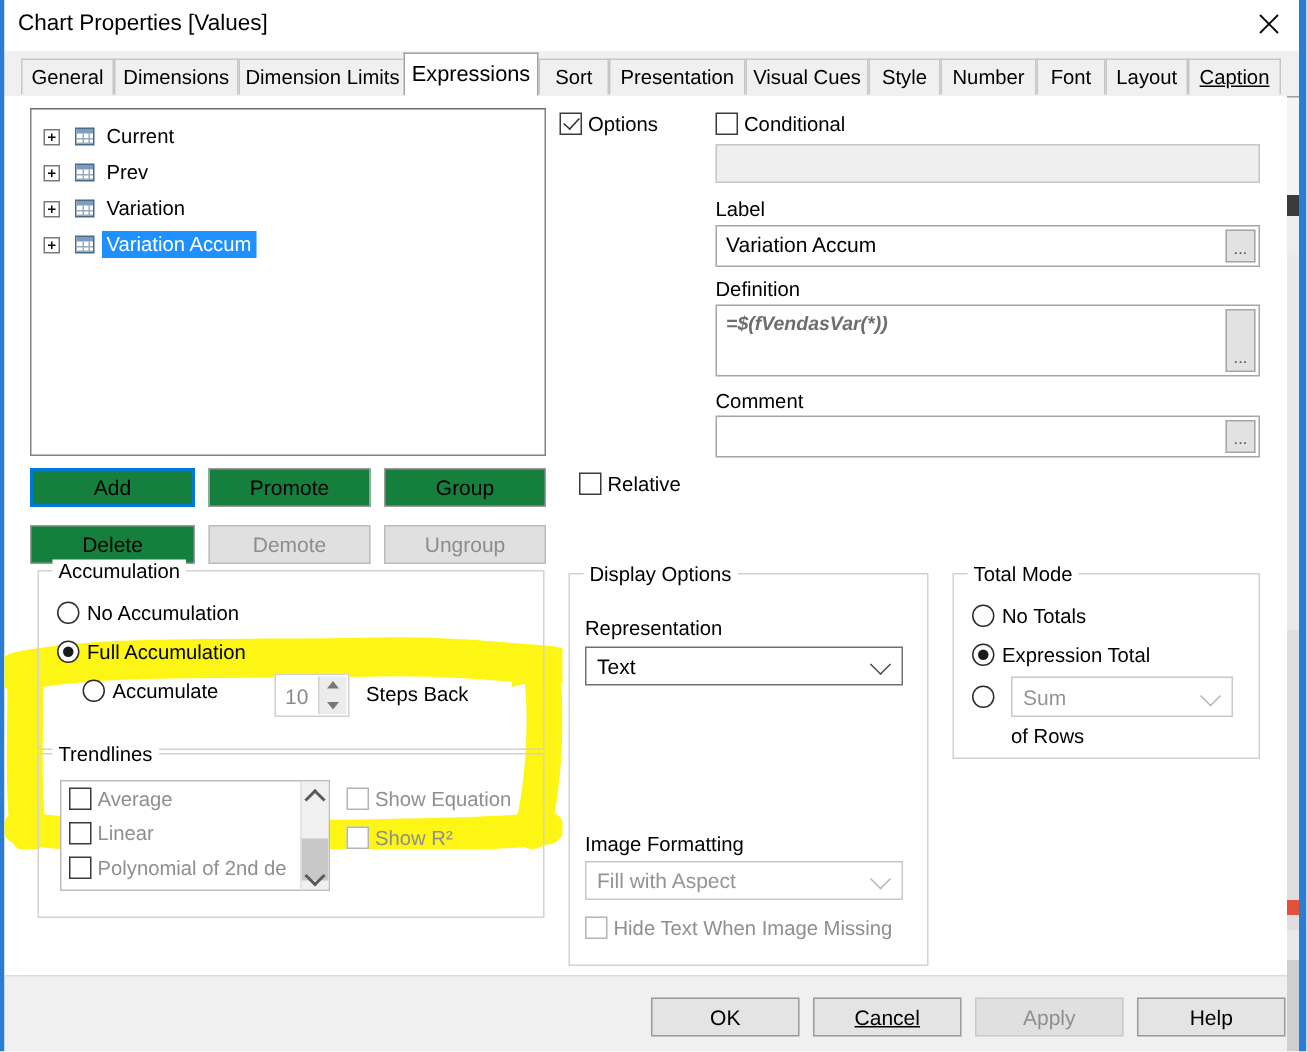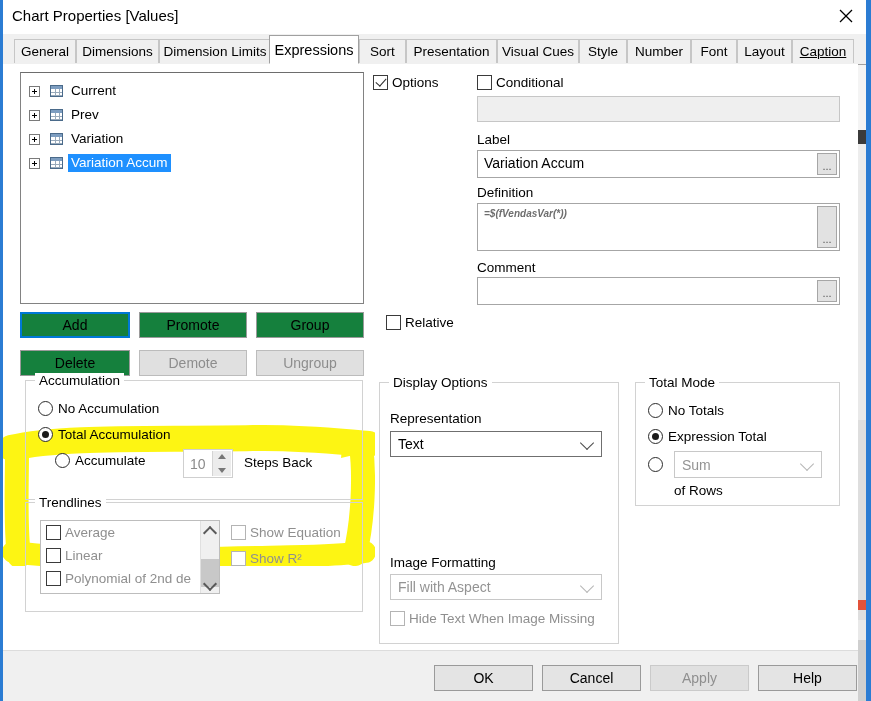--- a/index.html
+++ b/index.html
@@ -176,21 +176,21 @@
 
   
   .field {
     position: absolute; box-sizing: border-box;
     border: 1px solid #a6a6a6; background: #ffffff;
     font-size: 14px; color: #000;
     display: flex; align-items: flex-start;
   }
   .field.disabled { background: #efefef; border-color: #c6c6c6; }
   .field .fval { padding: 4px 6px; white-space: nowrap; }
-  .field .fval.expr { font-weight: bold; font-style: italic; color: #6e6e6e; font-size: 10px; }
+  .field .fval.expr { font-weight: bold; font-style: italic; color: #6e6e6e; font-size: 13px; }
   .ellipsis-btn {
     position: absolute; right: 2px; top: 2px; bottom: 2px; width: 20px;
     background: #e2e2e2; border: 1px solid #a6a6a6; box-sizing: border-box;
     display:flex; align-items:flex-end; justify-content:center;
     font-size: 11px; color:#555; line-height: 1; padding-bottom: 2px;
     cursor: default;
   }
   .fld-label { position: absolute; font-size: 13.5px; color: #000; white-space: nowrap; }
 
   
@@ -381,21 +381,21 @@
 
     <div class="groupbox" style="left:22px; top:316px; width:338px; height:120px;">
       <div class="gb-title">Accumulation</div>
 
       <div class="radio-row" style="left:12px; top:20px;">
         <div class="radio"></div>
         <div class="ctl-label">No Accumulation</div>
       </div>
       <div class="radio-row" style="left:12px; top:46px;">
         <div class="radio checked"></div>
-        <div class="ctl-label">Total Accumulation</div>
+        <div class="ctl-label">Full Accumulation</div>
       </div>
       <div class="radio-row" style="left:12px; top:72px;margin-left:17px;">
         <div class="radio"></div>
         <div class="ctl-label">Accumulate</div>
       </div>
 
       <div class="spinner" style="left:157px; top:68px; width:50px; height:29px;">
         <div class="sval">10</div>
         <div class="spin-btns">
           <div class="spin-up"></div>
@@ -516,18 +516,18 @@
         <div class="cval">Sum</div>
         <div class="chev"></div>
       </div>
       <div class="ctl-label" style="position:absolute; left:38px; top:100px;">of Rows</div>
     </div>
 
   </div>
 
   <div class="footer">
     <div class="foot-btn" style="left:431px;">OK</div>
-    <div class="foot-btn" style="left:539px;">Cancel</div>
+    <div class="foot-btn" style="left:539px;text-decoration:underline;">Cancel</div>
     <div class="foot-btn disabled" style="left:647px;">Apply</div>
     <div class="foot-btn" style="left:755px;">Help</div>
   </div>
 
 </div>
 
 </body></html>

